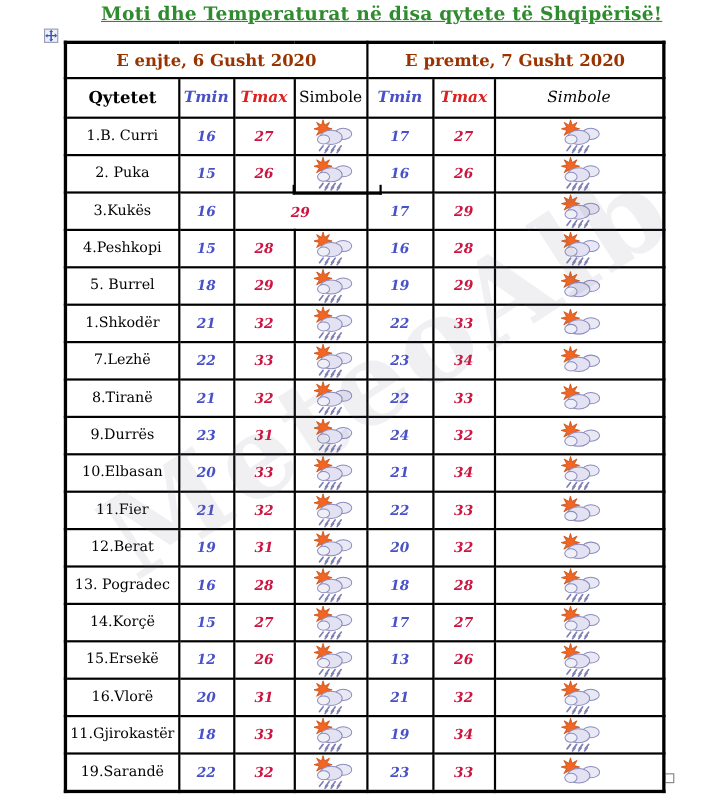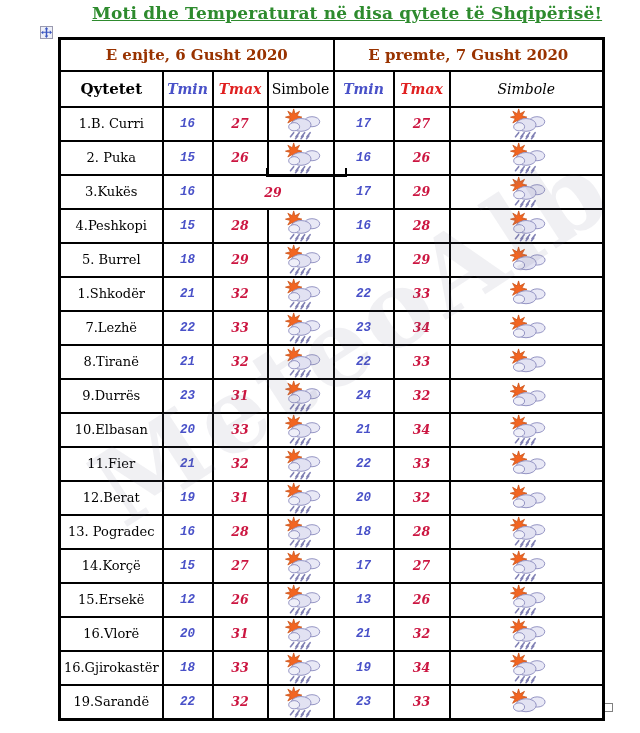--- a/index.html
+++ b/index.html
@@ -40,21 +40,21 @@
   tr.hdr-cols{height:36px;}
   tbody tr{height:33px;}
   .date-th{color:var(--date-color,#993300);font-weight:bold;font-size:15px;}
   .cities-th{font-weight:bold;font-size:15px;color:#000;}
   .tmin-th{color:var(--tmin-color,#4951C8);font-weight:bold;font-style:italic;font-size:14px;}
   .tmax-th{color:var(--tmax-color,#E02020);font-weight:bold;font-style:italic;font-size:14px;}
   .sym-th{font-size:14px;color:#000;font-weight:normal;}
   .sym-th.italic{font-style:italic;}
   .day-split{border-left:3px solid #000;}
   td.city{font-size:13px;color:#000;}
-  td.tmin{color:var(--tmin-color,#4951C8);font-weight:bold;font-style:italic;font-size:12.5px;font-family:Liberation Mono, monospace;}
+  td.tmin{color:var(--tmin-color,#4951C8);font-weight:bold;font-style:italic;font-size:12.5px;}
   td.tmax{color:var(--tmax-value-color,#CC1641);font-weight:bold;font-style:italic;font-size:12.5px;}
   td.sym svg{display:block;margin:0 auto;}
   td.open-bottom{border-bottom:none;}
   td.merged-open{border-top:none;border-right:none;text-align:left;}
   td.merged-open .merged-tmax{
     display:inline-block;width:53px;text-align:center;
     color:var(--tmax-value-color,#CC1641);font-weight:bold;font-style:italic;font-size:12.5px;
   }
   td.no-left{border-left:none !important;}
   .step-seg{position:absolute;background:#000;z-index:3;}
@@ -611,21 +611,21 @@
                 <line x1="21" y1="27" x2="17.5" y2="31.5"></line>
                 <line x1="27" y1="27" x2="23.5" y2="31.5"></line>
                 <line x1="33" y1="27" x2="29.5" y2="31.5"></line>
                 <line x1="19.5" y1="30.5" x2="17" y2="33.5"></line>
                 <line x1="25.5" y1="30.5" x2="23" y2="33.5"></line>
                 <line x1="31.5" y1="30.5" x2="29" y2="33.5"></line>
               </g>
             </svg></span></td>
       </tr>
       <tr>
-        <td class="city">16.Gjirokastër</td>
+        <td class="city">11.Gjirokastër</td>
         <td class="tmin">18</td>
         <td class="tmax">33</td>
         <td class="sym"><span><svg width="44" height="32" viewBox="0 0 46 35">
               <polygon points="24,10 18.7,11.5 21.4,16.4 16.5,13.7 15,19 13.5,13.7 8.6,16.4 11.3,11.5 6,10 11.3,8.5 8.6,3.6 13.5,6.3 15,1 16.5,6.3 21.4,3.6 18.7,8.5" fill="#F26522" stroke="#C94E12" stroke-width="0.8"></polygon>
               <ellipse cx="35" cy="15" rx="8.5" ry="5.5" fill="#E9E9F6" stroke="#8C8CBE" stroke-width="1"></ellipse>
               <ellipse cx="23" cy="18.5" rx="11" ry="7" fill="#E2E2F2" stroke="#8C8CBE" stroke-width="1"></ellipse>
               <ellipse cx="15.5" cy="20.5" rx="6" ry="4.5" fill="#EFEFF8" stroke="#8C8CBE" stroke-width="1"></ellipse>
               <g stroke="#8080B4" stroke-width="1.7" stroke-linecap="round">
                 <line x1="15" y1="27" x2="11.5" y2="31.5"></line>
                 <line x1="21" y1="27" x2="17.5" y2="31.5"></line>

